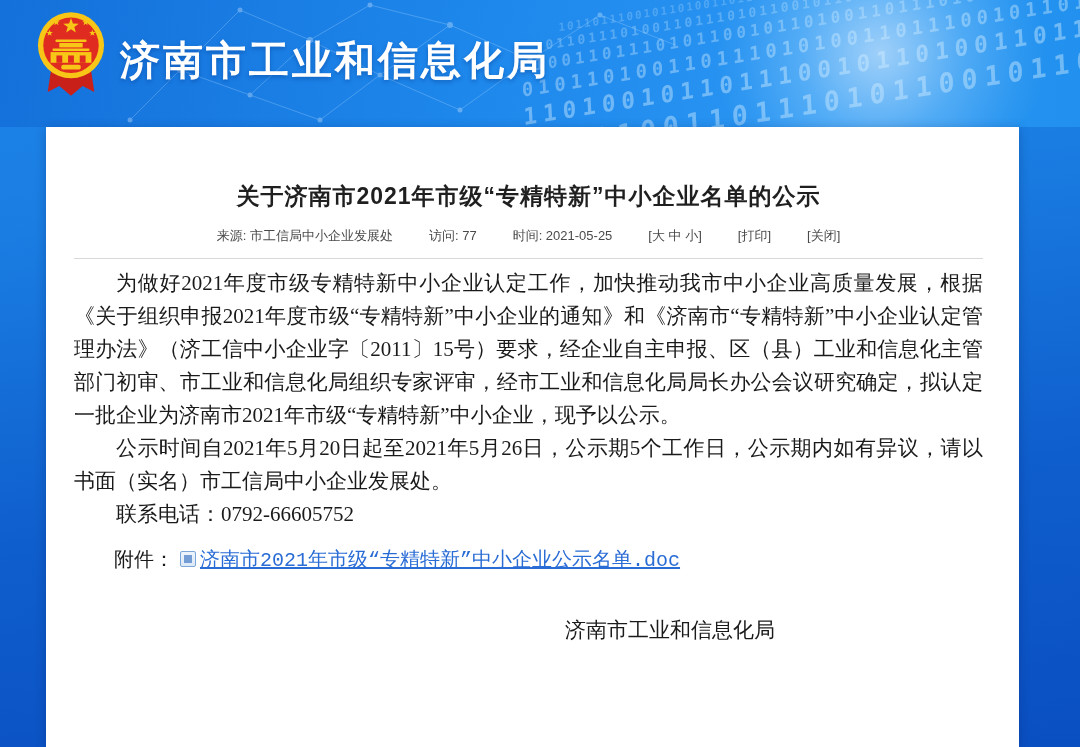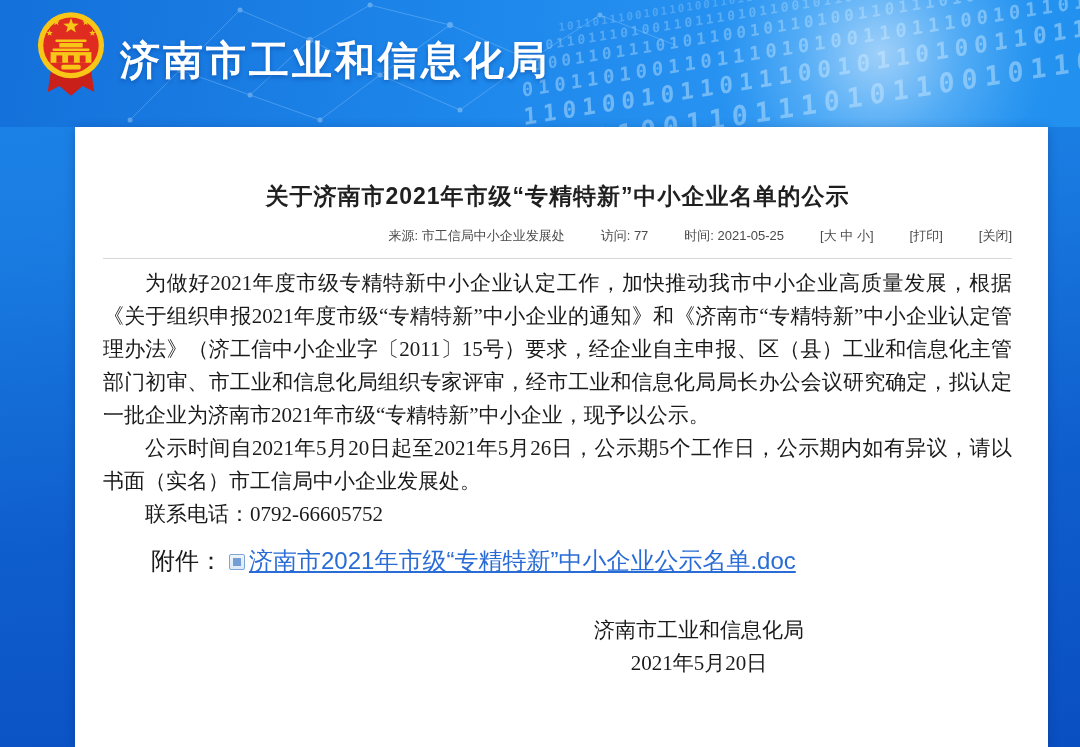--- a/index.html
+++ b/index.html
@@ -38,44 +38,44 @@
   .brand{position:absolute;left:36px;top:6px;display:flex;align-items:center;gap:14px;}
   .emblem{width:70px;height:98px;flex:0 0 auto;}
   .site-title{
     margin:0;padding-top:10px;color:#ffffff;font-size:40px;font-weight:bold;letter-spacing:3px;
     text-shadow:0 2px 4px rgba(6,58,140,.45);
     font-family:"Liberation Sans","DejaVu Sans",sans-serif;
   }
 
   
   .content-card{
-    position:absolute;left:75px;top:127px;width:973px;height:620px;background:#ffffff;
+    position:absolute;left:46px;top:127px;width:973px;height:620px;background:#ffffff;
     box-shadow:0 2px 10px rgba(0,30,90,.28);
     box-sizing:border-box;padding:54px 36px 8px 28px;
   }
   .article-title{
     margin:0;text-align:center;font-size:23px;font-weight:bold;color:#1f1f1f;letter-spacing:1px;
     font-family:"Liberation Sans","DejaVu Sans",sans-serif;
   }
   .meta-row{
-    margin-top:15px;display:flex;justify-content:flex-end;align-items:baseline;gap:36px;
+    margin-top:15px;display:flex;justify-content:center;align-items:baseline;gap:36px;
     font-size:13px;color:#4a4a4a;
   }
   .meta-item{white-space:nowrap;}
   .meta-btn{cursor:pointer;}
   .divider{border:none;border-top:1px solid #d8d8d8;margin:13px 0 8px 0;}
 
   .article-body{
     font-family:"Liberation Serif","DejaVu Serif",serif;
     font-size:21px;line-height:33px;color:#1a1a1a;text-align:justify;
   }
   .article-body p{margin:0;text-indent:2em;}
   .attachment-row{
-    margin-top:13px;text-indent:2em;font-family:Liberation Sans, sans-serif;
-    font-size:24px;line-height:33px;color:#1a1a1a;
+    margin-top:13px;text-indent:2em;font-family:Liberation Mono, monospace;
+    font-size:20px;line-height:33px;color:#1a1a1a;
   }
   .doc-icon{
     display:inline-block;width:14px;height:14px;margin:0 4px -1px 6px;
     background:linear-gradient(#eef4fb,#dce9f7);
     border:1px solid #7aa6d8;border-radius:2px;position:relative;
   }
   .doc-icon::after{
     content:"";position:absolute;left:3px;top:3px;right:3px;bottom:3px;
     background:#4d82c8;opacity:.75;
   }
@@ -175,16 +175,15 @@
     <p>公示时间自2021年5月20日起至2021年5月26日，公示期5个工作日，公示期内如有异议，请以书面（实名）市工信局中小企业发展处。</p>
     <p>联系电话：0792-66605752</p>
   </div>
 
   <div class="attachment-row">
     <span>附件：</span><span class="doc-icon"></span><a class="attachment-link">济南市2021年市级“专精特新”中小企业公示名单.doc</a>
   </div>
 
   <div class="sign-block">
     <div>济南市工业和信息化局</div>
-    <div>2021年5月20日</div>
   </div>
 
 </main>
 
 </body></html>

